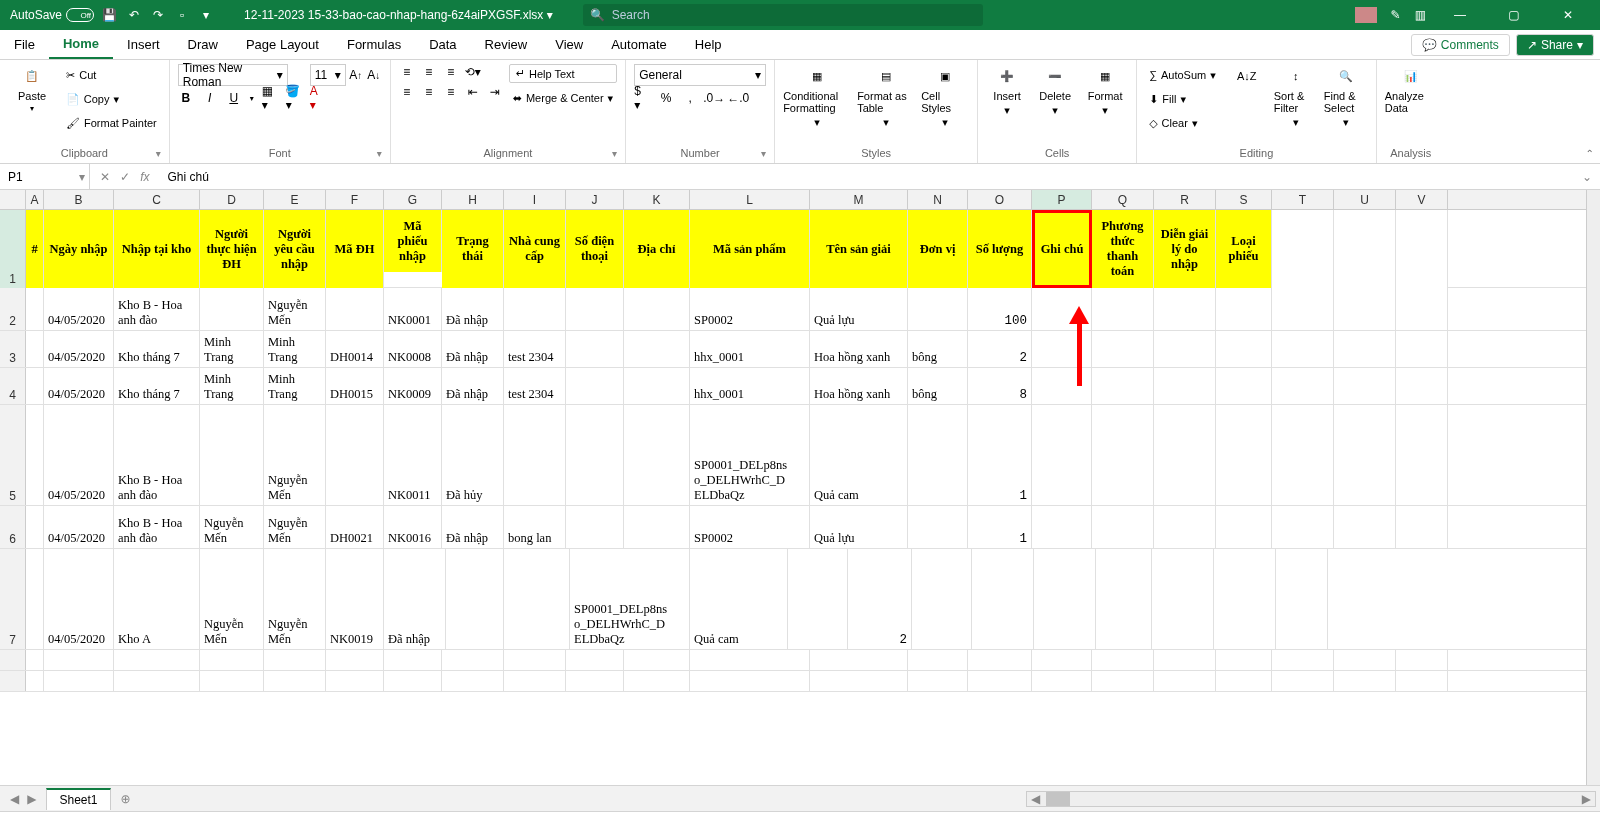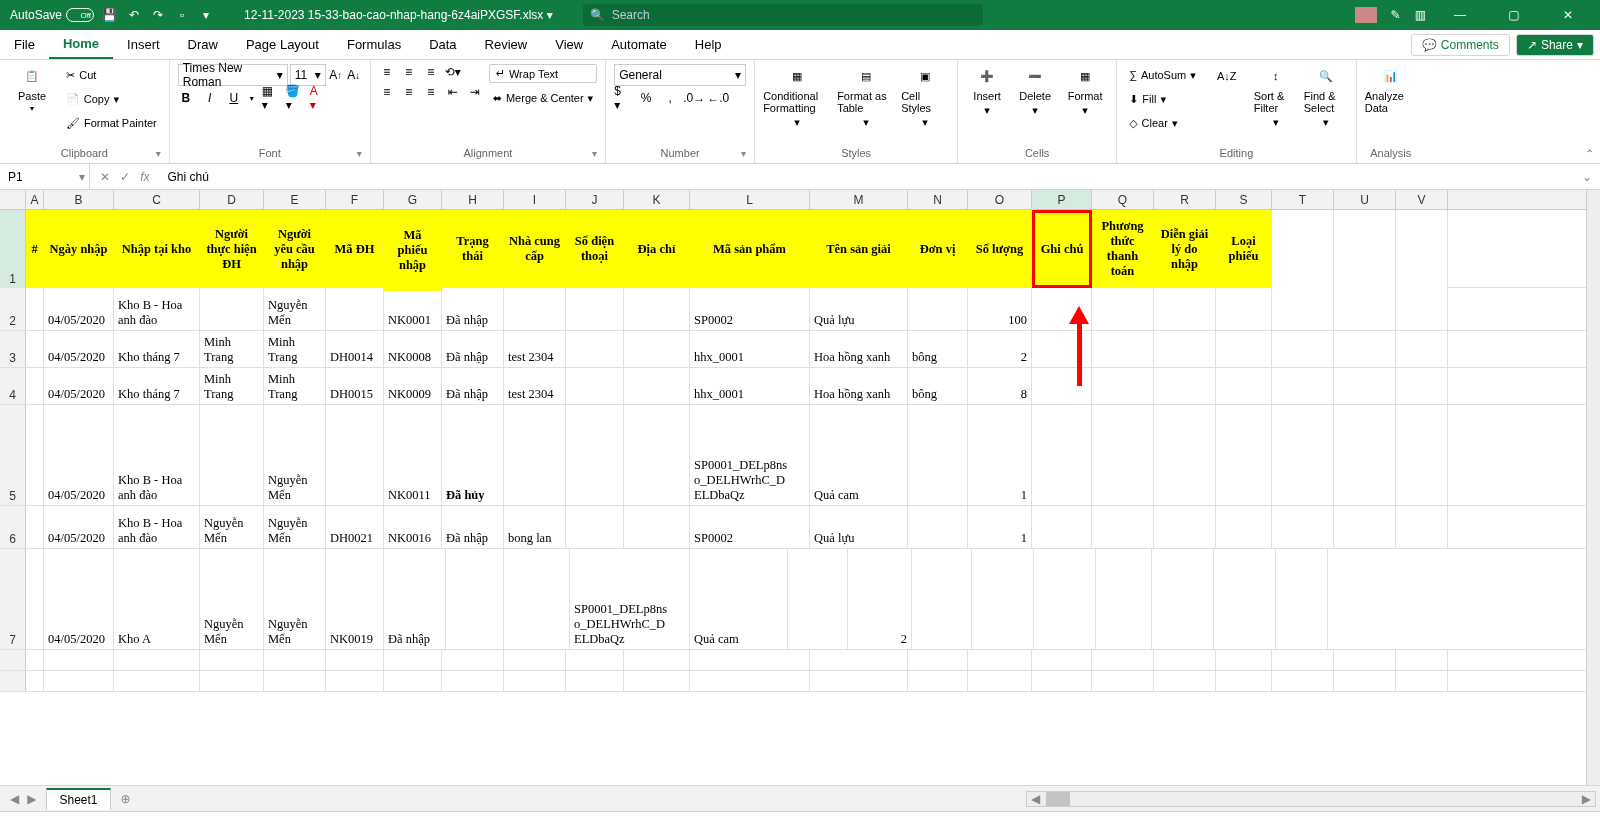--- a/index.html
+++ b/index.html
@@ -31,21 +31,21 @@
 .group-label { font-size: 11px; color: #666; text-align: center; height: 16px; display: flex; align-items: center; justify-content: center; position: relative; }
 .group-label .launcher { position: absolute; right: 0; font-size: 10px; color: #888; }
 .vstack { display: flex; flex-direction: column; gap: 2px; }
 .hstack { display: flex; gap: 2px; align-items: center; }
 .big-btn { display: flex; flex-direction: column; align-items: center; justify-content: center; font-size: 11px; width: 48px; gap: 2px; }
 .small-btn { font-size: 11px; display: flex; align-items: center; gap: 4px; height: 22px; padding: 0 4px; }
 .icon-box { width: 24px; height: 24px; display: flex; align-items: center; justify-content: center; }
 .icon-sm { width: 16px; height: 16px; display: flex; align-items: center; justify-content: center; font-size: 12px; }
 .combo { border: 1px solid #ccc; height: 22px; font-size: 12px; display: flex; align-items: center; padding: 0 4px; background: #fff; }
 .font-combo { width: 110px; }
-.size-combo { width: 36px; }
+.size-combo { width: 36px; margin-left: 20px; }
 .num-combo { width: 132px; }
 .btn-border { border: 1px solid #ccc; border-radius: 2px; padding: 2px 6px; font-size: 11px; display: flex; align-items: center; gap: 4px; }
 .collapse-caret { position: absolute; right: 6px; bottom: 4px; font-size: 10px; color: #666; }
 
 
 .formula-bar { height: 26px; border-bottom: 1px solid #d4d4d4; display: flex; align-items: center; font-size: 12px; }
 .name-box { width: 90px; border-right: 1px solid #d4d4d4; padding-left: 8px; display: flex; align-items: center; justify-content: space-between; padding-right: 4px; height: 100%; }
 .fx-btns { display: flex; gap: 10px; padding: 0 10px; color: #888; }
 .fx-input { flex: 1; padding-left: 8px; }
 .fb-expand { padding: 0 8px; color: #888; }
@@ -54,21 +54,21 @@
 .grid-area { position: absolute; top: 190px; left: 0; right: 14px; bottom: 48px; overflow: hidden; }
 .col-headers { display: flex; height: 20px; background: #f2f2f2; border-bottom: 1px solid #ccc; font-size: 12px; }
 .corner { width: 26px; border-right: 1px solid #ccc; background: #f2f2f2; }
 .ch { border-right: 1px solid #ccc; text-align: center; line-height: 20px; color: #333; }
 .ch.sel { background: #d6ebe0; }
 .rows-container { position: absolute; top: 20px; left: 0; right: 0; bottom: 0; overflow: hidden; }
 .row { display: flex; border-bottom: 1px solid #e0e0e0; }
 .rh { width: 26px; background: #f2f2f2; border-right: 1px solid #ccc; text-align: center; font-size: 12px; color: #333; display: flex; align-items: flex-end; justify-content: center; padding-bottom: 2px; }
 .rh.sel { background: #d6ebe0; }
 .cell { border-right: 1px solid #e0e0e0; font-size: 12.5px; font-family: "Times New Roman", serif; padding: 2px 4px; display: flex; align-items: flex-end; overflow: hidden; }
-.cell.r { justify-content: flex-end; }
+.cell.r { justify-content: flex-end; font-family: Liberation Mono, monospace; }
 .hdr-row .cell { background: #ffff00; font-weight: bold; align-items: center; text-align: center; justify-content: center; flex-direction: column; line-height: 1.2; }
 .sel-outline { border: 2px solid #107c41; position: relative; }
 .red-box { outline: 3px solid #ff0000; outline-offset: -3px; }
 
 
 .col-A { width: 18px; }
 .col-B { width: 70px; }
 .col-C { width: 86px; }
 .col-D { width: 64px; }
 .col-E { width: 62px; }
@@ -222,21 +222,21 @@
         </div>
         <div class="hstack" style="gap:6px">
           <span class="icon-sm">≡</span>
           <span class="icon-sm">≡</span>
           <span class="icon-sm">≡</span>
           <span class="icon-sm">⇤</span>
           <span class="icon-sm">⇥</span>
         </div>
       </div>
       <div class="vstack" style="gap:4px">
-        <div class="btn-border">↵ <span>Wrap Text</span></div>
+        <div class="btn-border">↵ <span>Help Text</span></div>
         <div class="small-btn">⬌ <span>Merge &amp; Center</span> ▾</div>
       </div>
     </div>
     <div class="group-label">
         <span>Alignment</span>
         <span class="launcher">▾</span>
       </div>
   </div>
 
   <div class="group">
@@ -357,21 +357,21 @@
   </div>
   <div class="rows-container" id="rows-container">
       <div class="row hdr-row">
         <div class="rh sel" style="height: 78px;">1</div>
         <div class="cell col-A" style="height: 78px;">#</div>
         <div class="cell col-B" style="height: 78px;">Ngày nhập</div>
         <div class="cell col-C" style="height: 78px;">Nhập tại kho</div>
         <div class="cell col-D" style="height: 78px;">Người thực hiện ĐH</div>
         <div class="cell col-E" style="height: 78px;">Người yêu cầu nhập</div>
         <div class="cell col-F" style="height: 78px;">Mã ĐH</div>
-        <div class="cell col-G" style="height: 81px; font-family: Liberation Serif, serif;">Mã phiếu nhập</div>
+        <div class="cell col-G" style="height: 62px; font-family: Liberation Serif, serif;">Mã phiếu nhập</div>
         <div class="cell col-H" style="height: 78px;">Trạng thái</div>
         <div class="cell col-I" style="height: 78px;">Nhà cung cấp</div>
         <div class="cell col-J" style="height: 78px;">Số điện thoại</div>
         <div class="cell col-K" style="height: 78px;">Địa chỉ</div>
         <div class="cell col-L" style="height: 78px;">Mã sản phẩm</div>
         <div class="cell col-M" style="height: 78px;">Tên sản giải</div>
         <div class="cell col-N" style="height: 78px;">Đơn vị</div>
         <div class="cell col-O" style="height: 78px;">Số lượng</div>
         <div class="cell col-P sel-outline red-box" style="height: 78px;">Ghi chú</div>
         <div class="cell col-Q" style="height: 78px;">Phương thức thanh toán</div>
@@ -458,21 +458,21 @@
       </div>
       <div class="row">
         <div class="rh" style="height: 100px;">5</div>
         <div class="cell col-A" style="height: 100px;"></div>
         <div class="cell col-B" style="height: 100px;">04/05/2020</div>
         <div class="cell col-C" style="height: 100px;">Kho B - Hoa anh đào</div>
         <div class="cell col-D" style="height: 100px;"></div>
         <div class="cell col-E" style="height: 100px;">Nguyễn Mến</div>
         <div class="cell col-F" style="height: 100px;"></div>
         <div class="cell col-G" style="height: 100px;">NK0011</div>
-        <div class="cell col-H" style="height: 100px; font-weight: bold;">Đã hủy</div>
+        <div class="cell col-H" style="height: 100px;">Đã hủy</div>
         <div class="cell col-I" style="height: 100px;"></div>
         <div class="cell col-J" style="height: 100px;"></div>
         <div class="cell col-K" style="height: 100px;"></div>
         <div class="cell col-L" style="height: 100px;">SP0001_DELp8ns o_DELHWrhC_D ELDbaQz</div>
         <div class="cell col-M" style="height: 100px;">Quả cam</div>
         <div class="cell col-N" style="height: 100px;"></div>
         <div class="cell col-O r" style="height: 100px;">1</div>
         <div class="cell col-P" style="height: 100px;"></div>
         <div class="cell col-Q" style="height: 100px;"></div>
         <div class="cell col-R" style="height: 100px;"></div>

